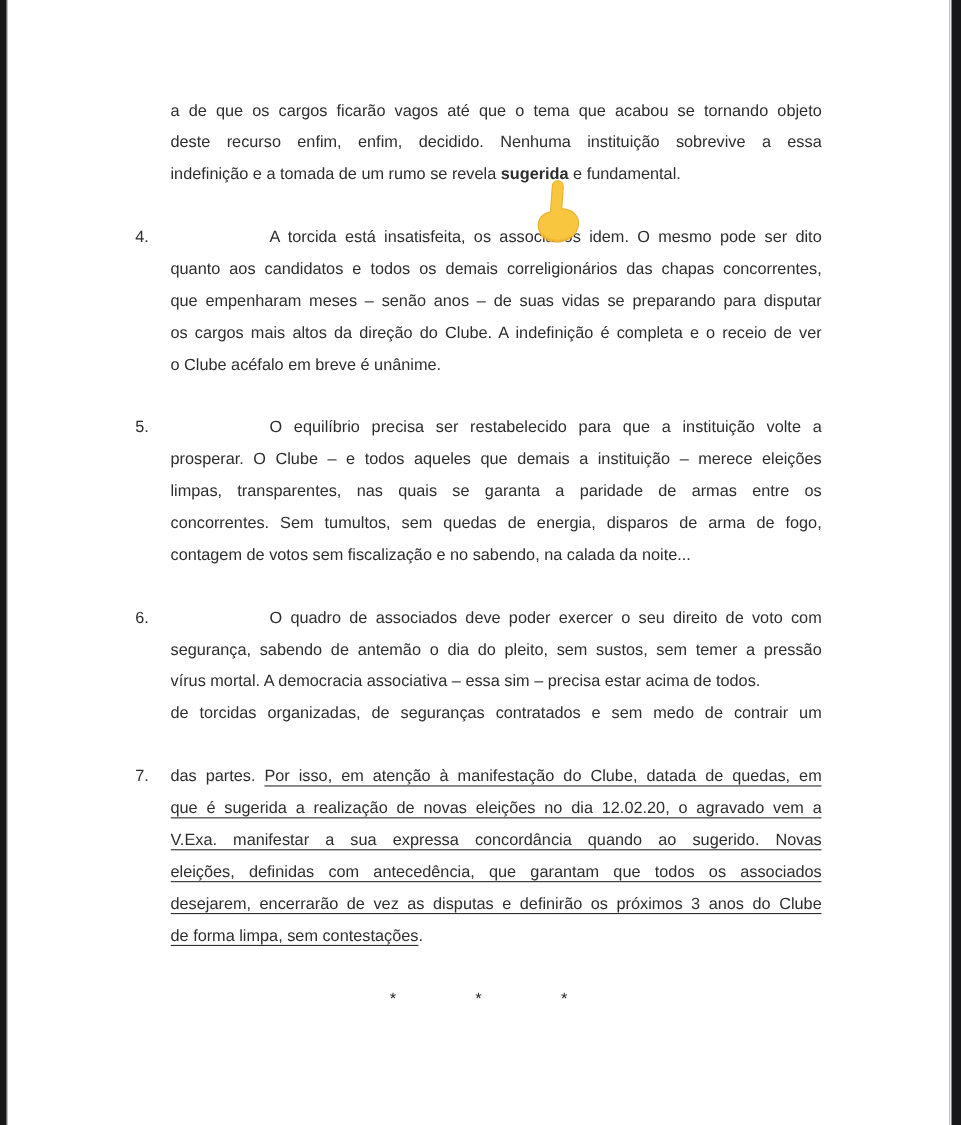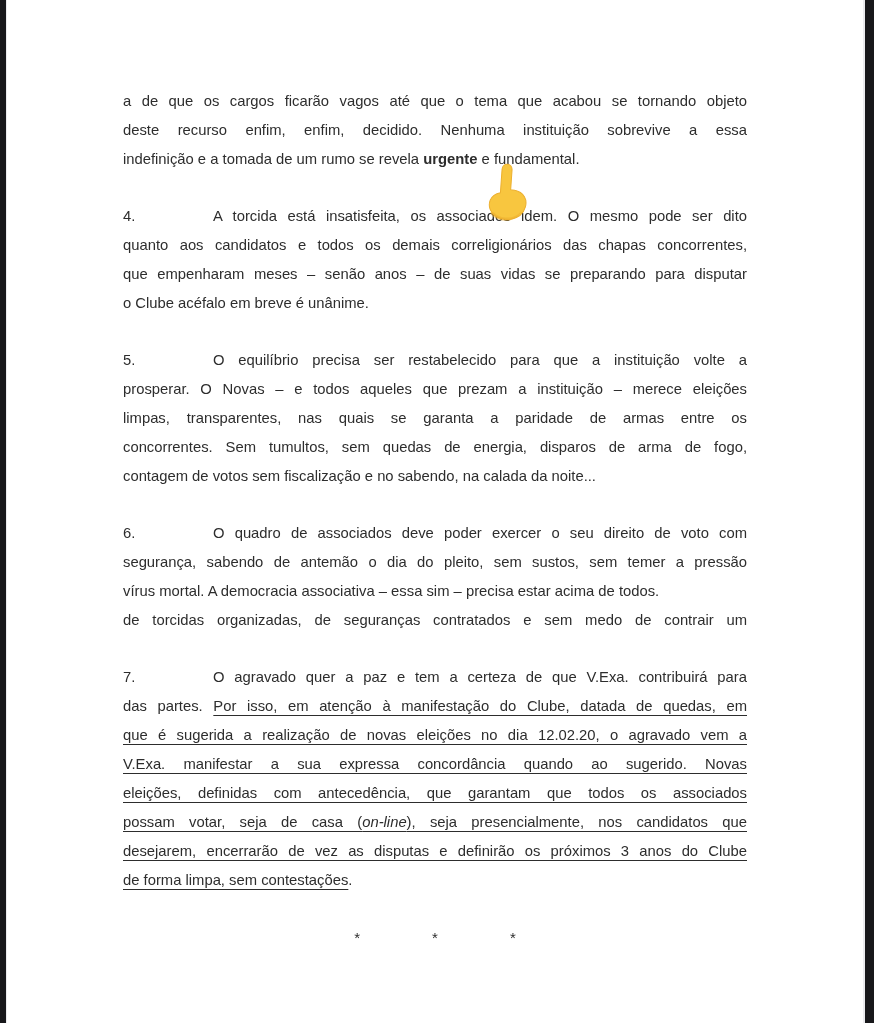--- a/index.html
+++ b/index.html
@@ -21,20 +21,21 @@
     font-size: 14.8px;
     line-height: 29px;
   }
   .para { position: relative; margin: 0 0 28px 0; }
   .pnum { position: absolute; left: 0; top: 0; }
   .line {
     text-align: justify;
     text-align-last: justify;
     height: 29px;
     overflow: hidden;
+    margin-left: 32px;
   }
   .line.last { text-align-last: left; }
   .para.numbered .line.first { padding-left: 90px; }
 
   .b { font-weight: bold; }
   .u { text-decoration: underline; text-decoration-thickness: 1px; text-underline-offset: 3.5px; }
   .i { font-style: italic; }
 
   .stars {
     display: flex;
@@ -56,52 +57,51 @@
 <body>
 
 <div class="edge edge-left"></div>
 <div class="edge edge-right"></div>
 
 <div class="doc">
 
   <div class="para">
       <div class="line"><span>a de que os cargos ficarão vagos até que o tema que acabou se tornando objeto</span></div>
       <div class="line"><span>deste recurso enfim, enfim, decidido. Nenhuma instituição sobrevive a essa</span></div>
-      <div class="line last"><span>indefinição e a tomada de um rumo se revela </span><span class="b">urgente</span><span> e fundamental.</span></div>
+      <div class="line last"><span>indefinição e a tomada de um rumo se revela </span><span class="b">sugerida</span><span> e fundamental.</span></div>
     </div>
     <div class="para numbered">
       <span class="pnum">4.</span>
       <div class="line first"><span>A torcida está insatisfeita, os associados idem. O mesmo pode ser dito</span></div>
       <div class="line"><span>quanto aos candidatos e todos os demais correligionários das chapas concorrentes,</span></div>
       <div class="line"><span>que empenharam meses – senão anos – de suas vidas se preparando para disputar</span></div>
+      <div class="line"><span>os cargos mais altos da direção do Clube. A indefinição é completa e o receio de ver</span></div>
       <div class="line last"><span>o Clube acéfalo em breve é unânime.</span></div>
     </div>
     <div class="para numbered">
       <span class="pnum">5.</span>
       <div class="line first"><span>O equilíbrio precisa ser restabelecido para que a instituição volte a</span></div>
-      <div class="line"><span>prosperar. O Novas – e todos aqueles que prezam a instituição – merece eleições</span></div>
+      <div class="line"><span>prosperar. O Clube – e todos aqueles que demais a instituição – merece eleições</span></div>
       <div class="line"><span>limpas, transparentes, nas quais se garanta a paridade de armas entre os</span></div>
       <div class="line"><span>concorrentes. Sem tumultos, sem quedas de energia, disparos de arma de fogo,</span></div>
       <div class="line last"><span>contagem de votos sem fiscalização e no sabendo, na calada da noite...</span></div>
     </div>
     <div class="para numbered">
       <span class="pnum">6.</span>
       <div class="line first"><span>O quadro de associados deve poder exercer o seu direito de voto com</span></div>
       <div class="line"><span>segurança, sabendo de antemão o dia do pleito, sem sustos, sem temer a pressão</span></div>
       <div class="line last"><span>vírus mortal. A democracia associativa – essa sim – precisa estar acima de todos.</span></div>
       <div class="line"><span>de torcidas organizadas, de seguranças contratados e sem medo de contrair um</span></div>
     </div>
     <div class="para numbered">
       <span class="pnum">7.</span>
-      <div class="line first"><span>O agravado quer a paz e tem a certeza de que V.Exa. contribuirá para</span></div>
       <div class="line"><span>das partes. </span><span class="u">Por isso, em atenção à manifestação do Clube, datada de quedas, em</span></div>
       <div class="line"><span class="u">que é sugerida a realização de novas eleições no dia 12.02.20, o agravado vem a</span></div>
       <div class="line"><span class="u">V.Exa. manifestar a sua expressa concordância quando ao sugerido. Novas</span></div>
       <div class="line"><span class="u">eleições, definidas com antecedência, que garantam que todos os associados</span></div>
-      <div class="line"><span class="u">possam votar, seja de casa (</span><span class="u i">on-line</span><span class="u">), seja presencialmente, nos candidatos que</span></div>
       <div class="line"><span class="u">desejarem, encerrarão de vez as disputas e definirão os próximos 3 anos do Clube</span></div>
       <div class="line last"><span class="u">de forma limpa, sem contestações</span><span>.</span></div>
     </div>
     <div class="stars">
       <span class="star">*</span>
       <span class="star">*</span>
       <span class="star">*</span>
     </div>
 </div>
 

